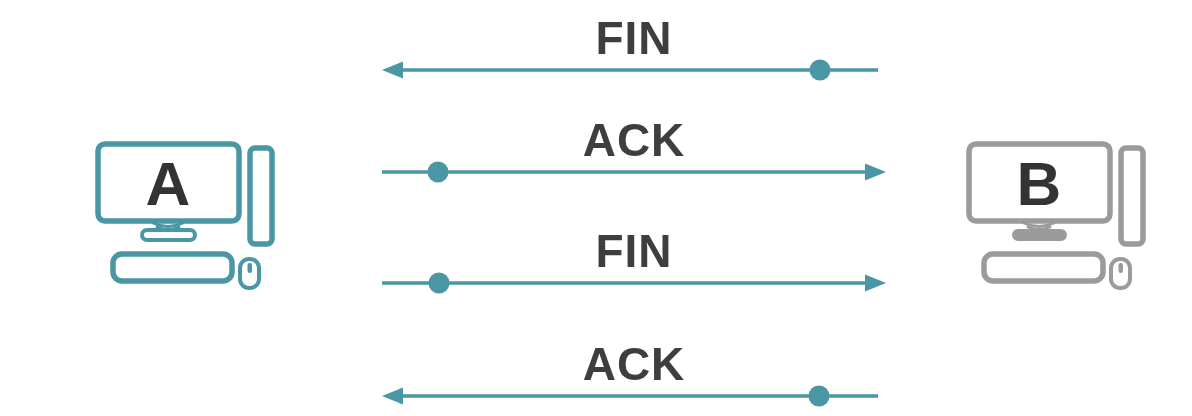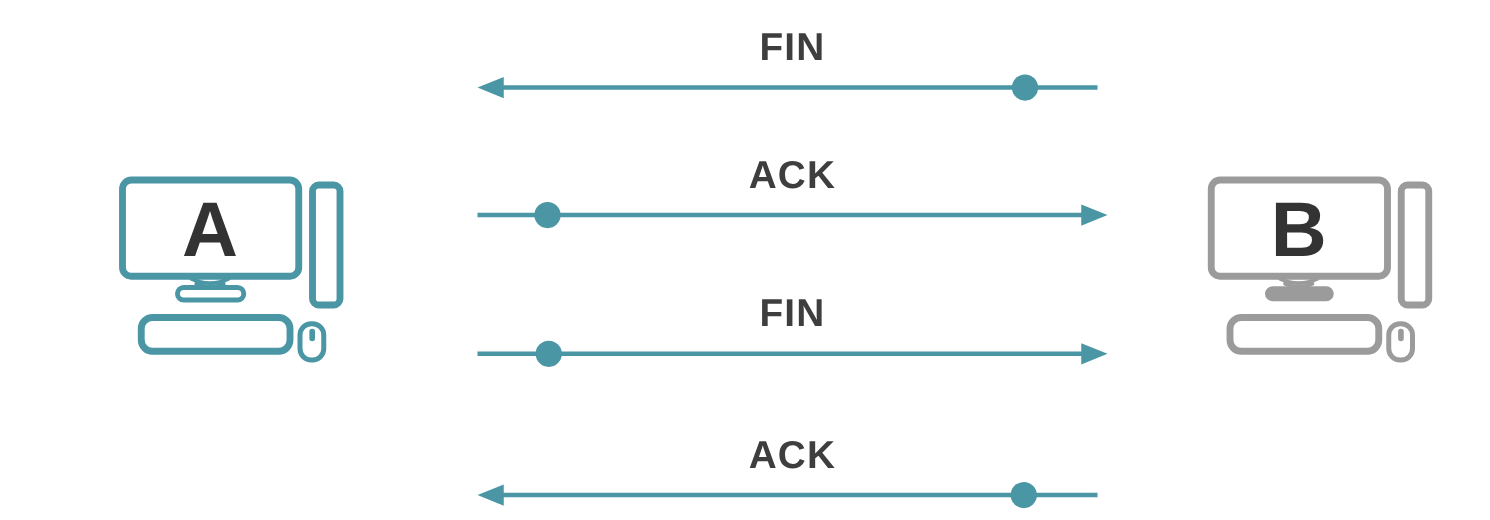--- a/index.html
+++ b/index.html
@@ -35,21 +35,21 @@
     font-size:62px;
     fill:var(--letter);
   }
   .msg-row{
     position:absolute;
     left:380px;
     width:508px;
   }
   .msg-label{
     text-align:center;
-    font-size:31px;
+    font-size:46px;
     font-weight:700;
     letter-spacing:1px;
     color:var(--label);
     line-height:38px;
     height:38px;
   }
   .arrow-svg{display:block;}
   .arrow-shaft{stroke:var(--teal);stroke-width:3.5;}
   .arrow-head{fill:var(--teal);}
   .arrow-dot{fill:var(--teal);}

